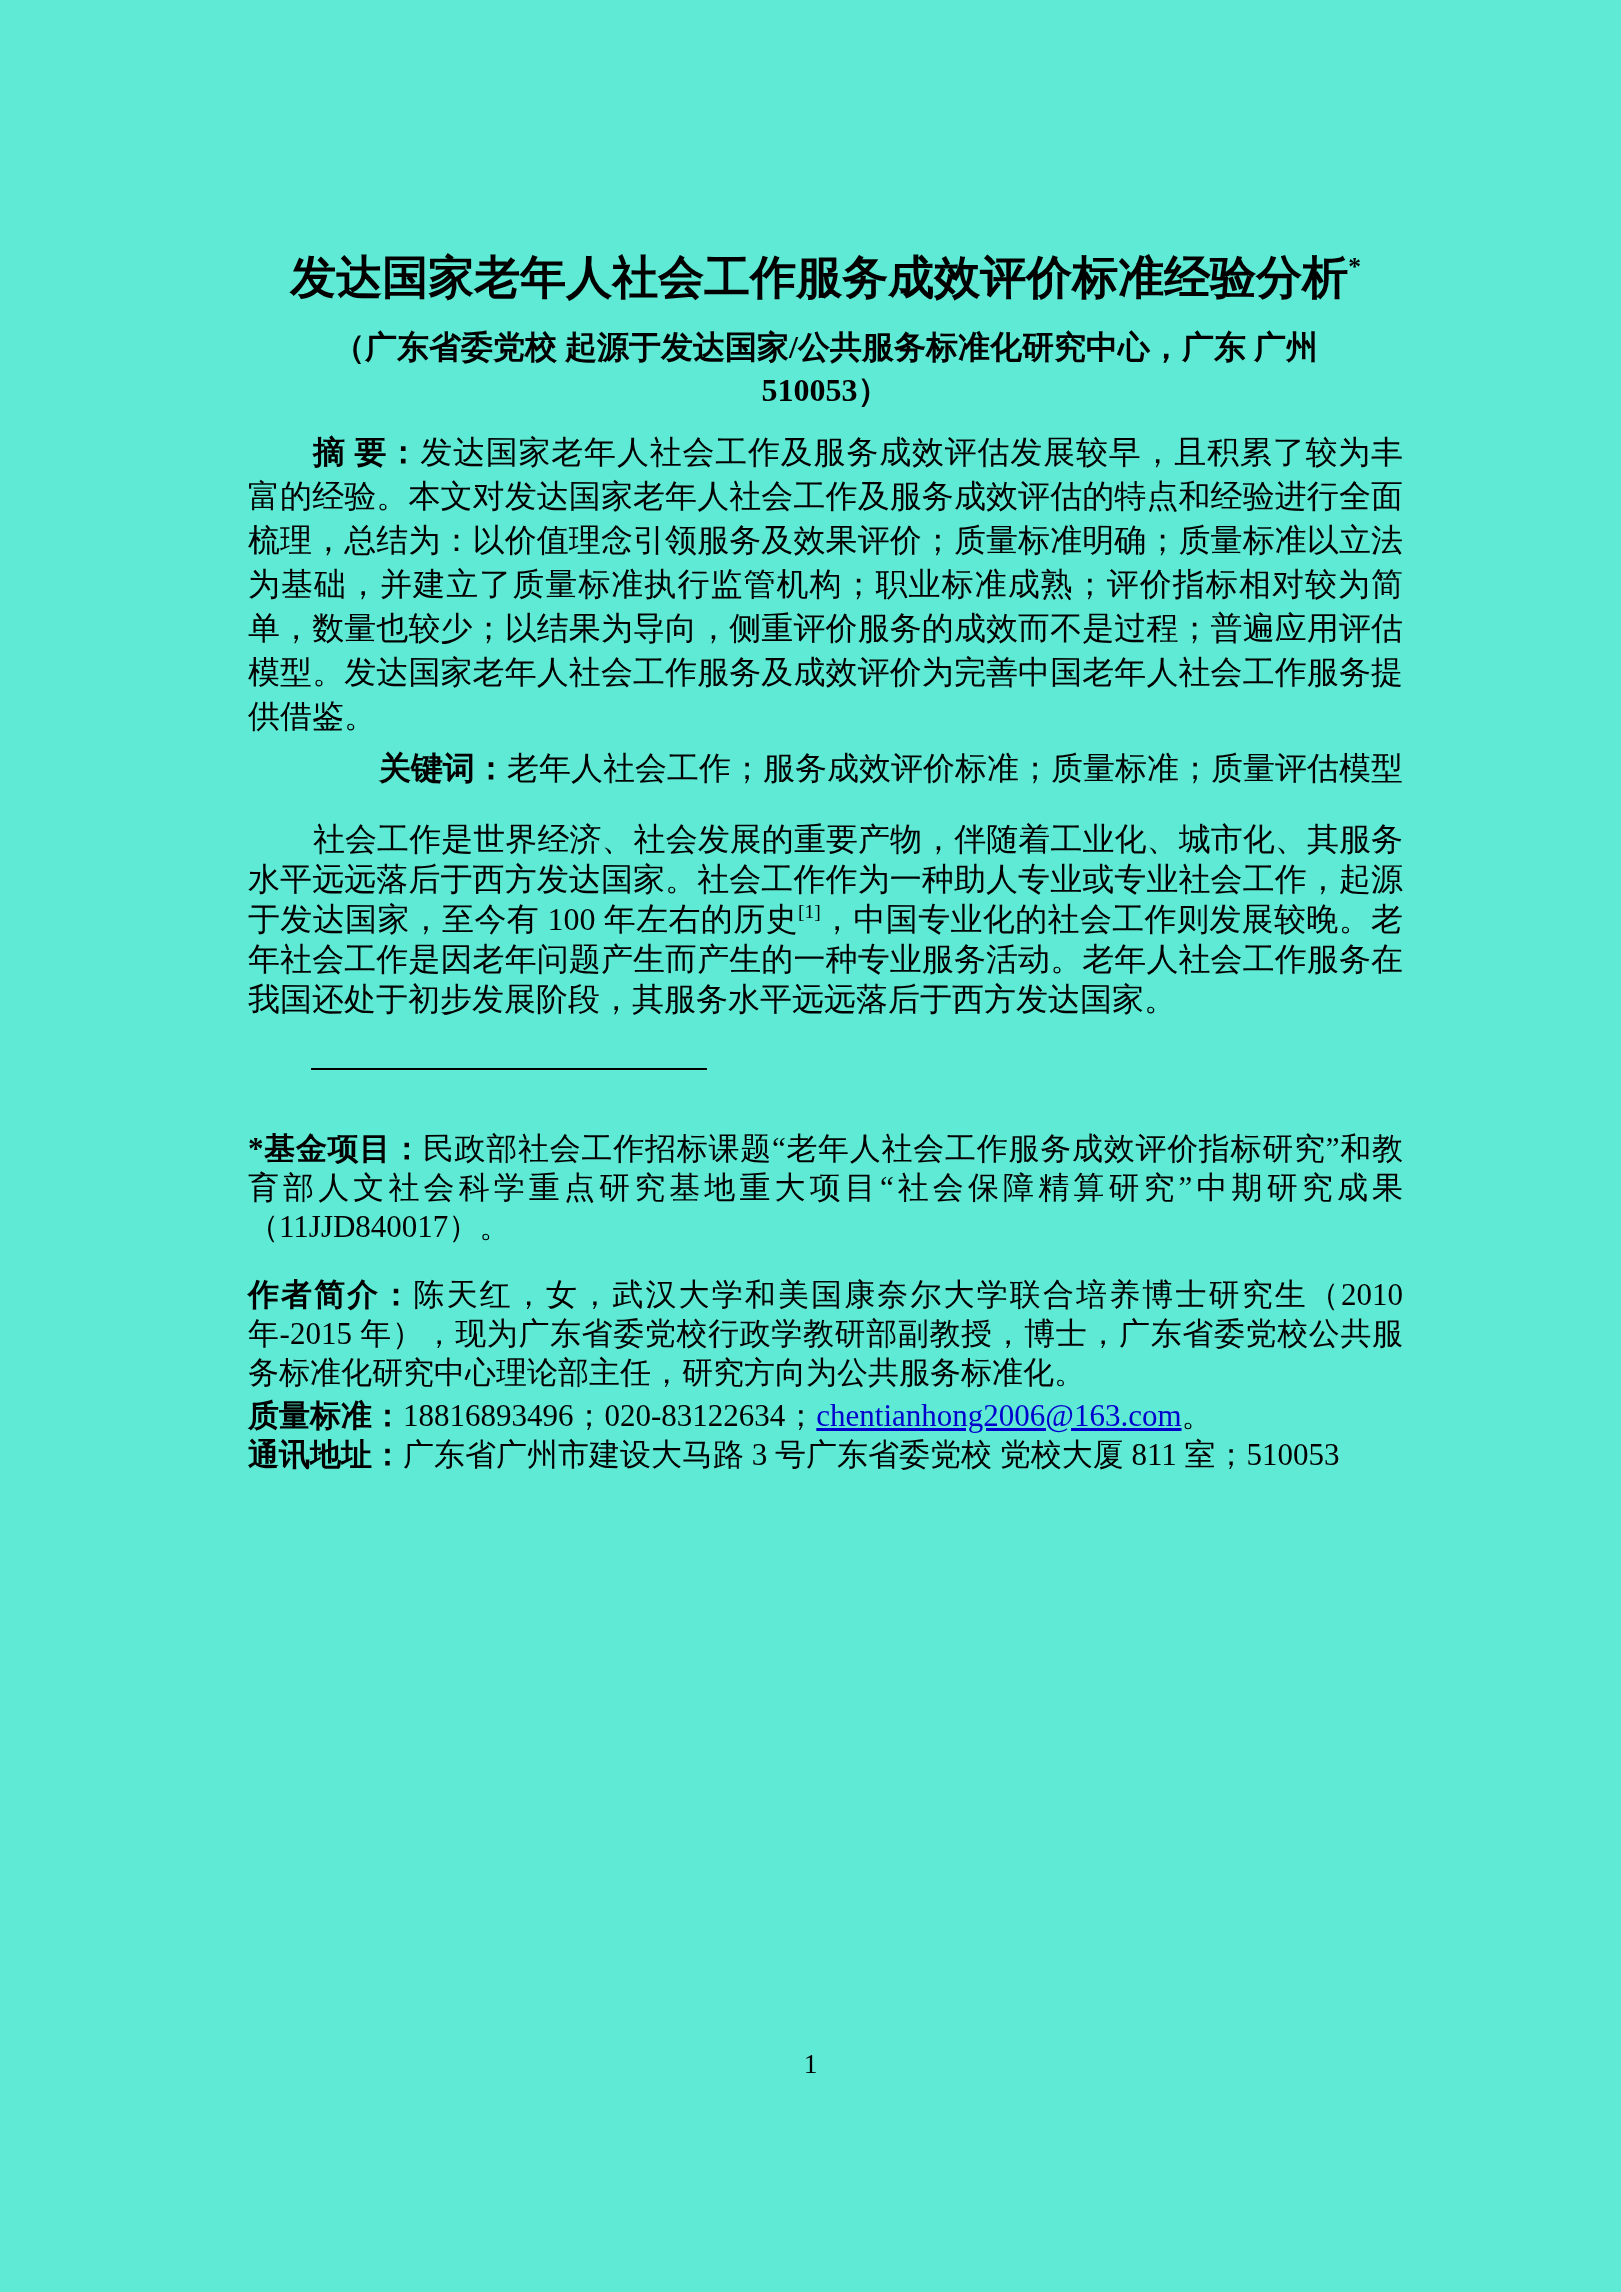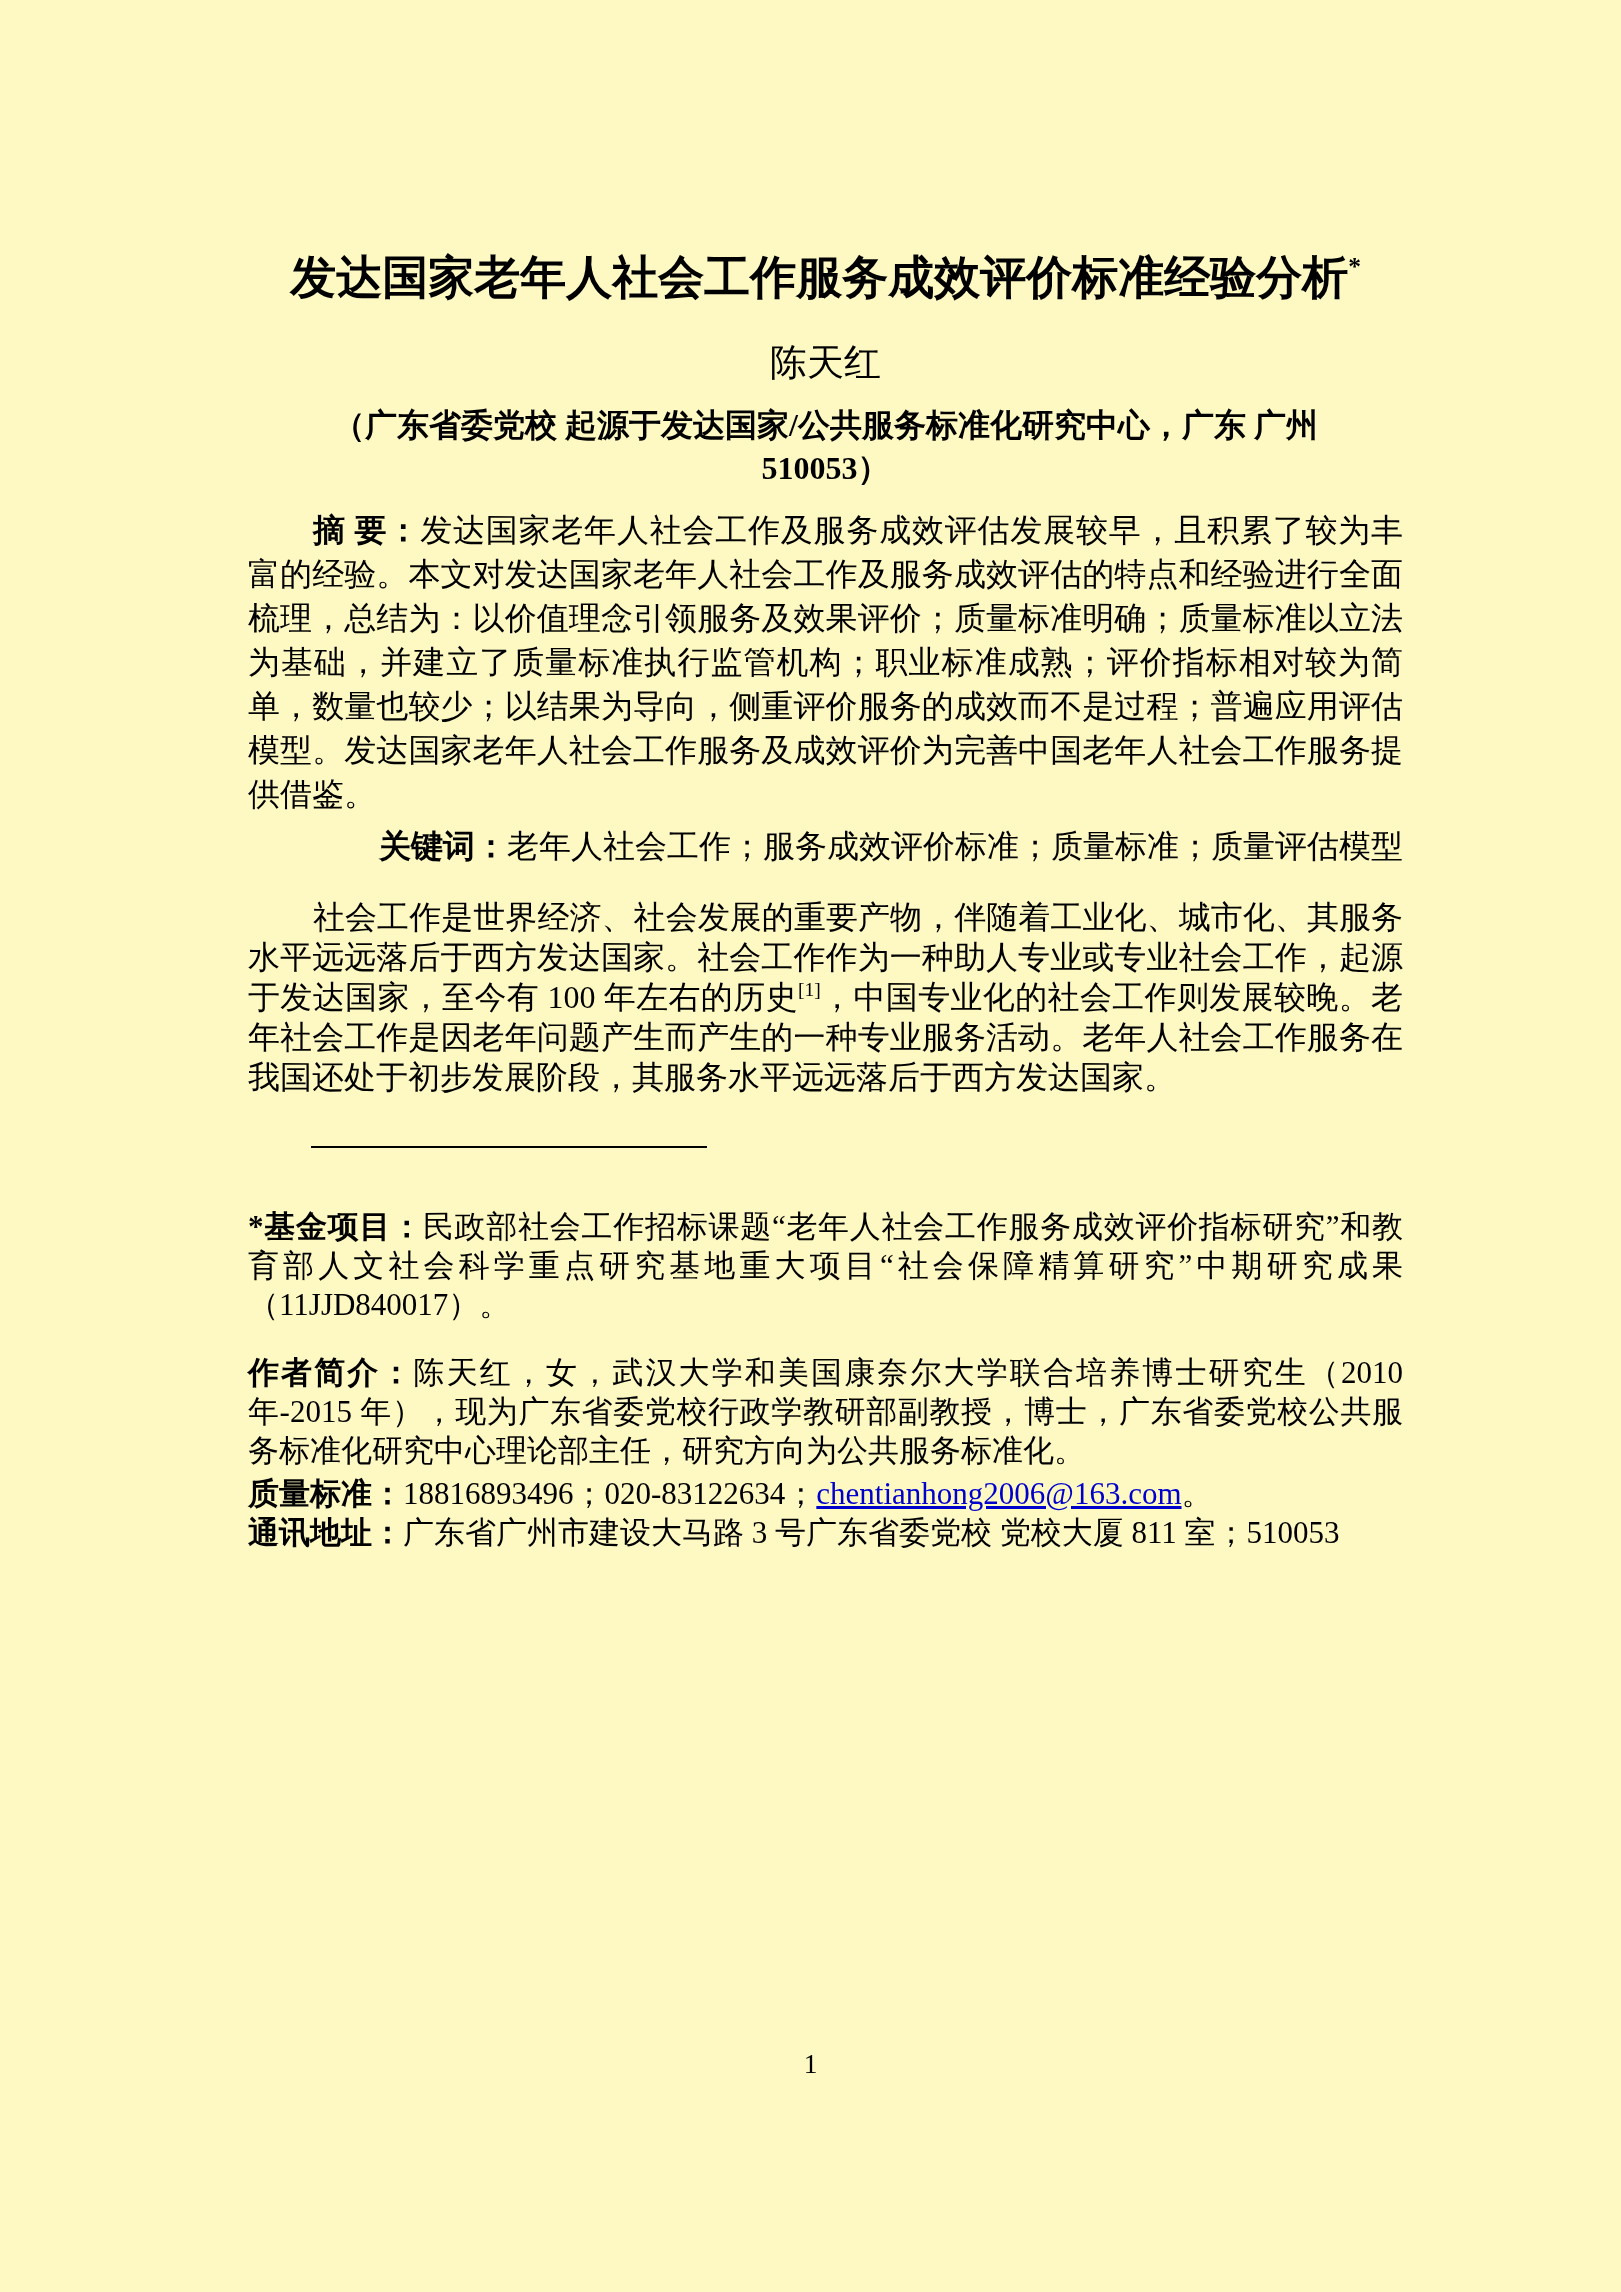--- a/index.html
+++ b/index.html
@@ -4,21 +4,21 @@
 <style>
   html, body { margin: 0; padding: 0; }
   body {
     width: 1621px; height: 2293px;
     background: #ffffff;
     color: #000000;
     font-family: "Liberation Serif", "DejaVu Serif", serif;
     position: relative;
     overflow: hidden;
   }
-  .page { position: absolute; inset: 0; background: #fef9c3; }
+  .page { position: absolute; inset: 0; background: #5eead4; }
   .content { position: absolute; left: 248px; top: 0; width: 1155px; }
 
   .title {
     margin-top: 239px;
     text-align: center;
     font-size: 46px;
     font-weight: bold;
     line-height: 55px;
   }
   .title sup { font-size: 25.5px; vertical-align: 17.6px; }
@@ -103,21 +103,20 @@
   }
 </style>
 </head>
 <body style="color: rgb(0, 0, 0); background: rgb(255, 255, 255);">
 
 <div class="page">
   <div class="content">
 
     <div class="title"><span>发达国家老年人社会工作服务成效评价标准经验分析</span><sup>*</sup></div>
 
-    <div class="author">陈天红</div>
 
     <div class="affiliation">
       <div>（广东省委党校 起源于发达国家/公共服务标准化研究中心，广东 广州</div>
       <div>510053）</div>
     </div>
 
     <p class="abstract" style="margin-bottom: 0px;"><span class="label">摘 要：</span><span>发达国家老年人社会工作及服务成效评估发展较早，且积累了较为丰富的经验。本文对发达国家老年人社会工作及服务成效评估的特点和经验进行全面梳理，总结为：以价值理念引领服务及效果评价；质量标准明确；质量标准以立法为基础，并建立了质量标准执行监管机构；职业标准成熟；评价指标相对较为简单，数量也较少；以结果为导向，侧重评价服务的成效而不是过程；普遍应用评估模型。发达国家老年人社会工作服务及成效评价为完善中国老年人社会工作服务提供借鉴。</span></p>
 
     <p class="keywords" style="margin-bottom: 0px;"><span class="label">关键词：</span><span>老年人社会工作；服务成效评价标准；质量标准；质量评估模型</span></p>
 

